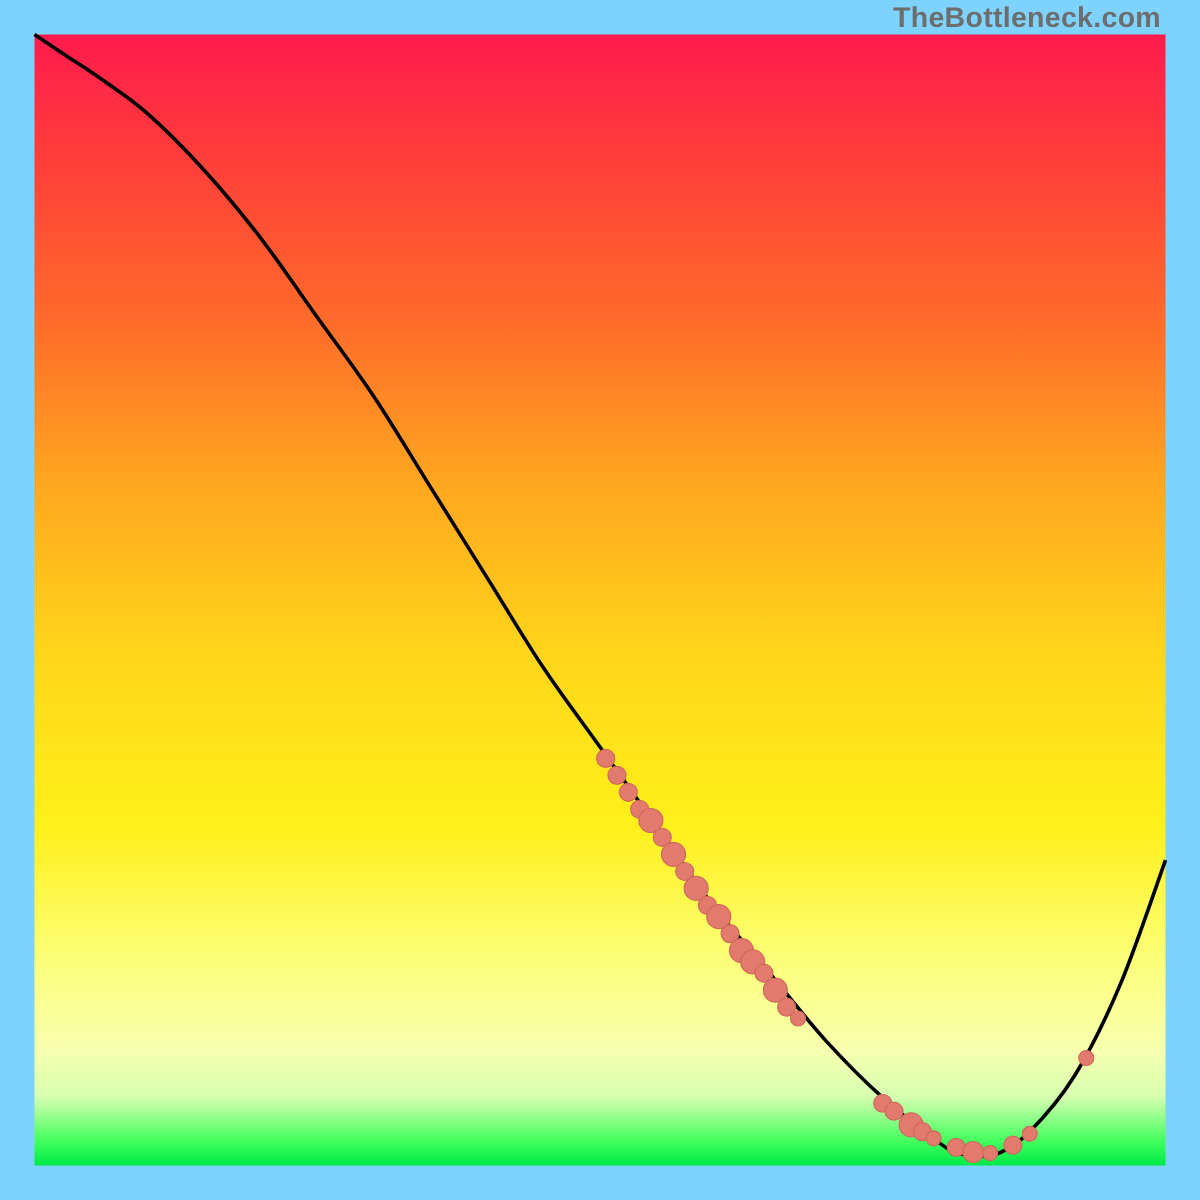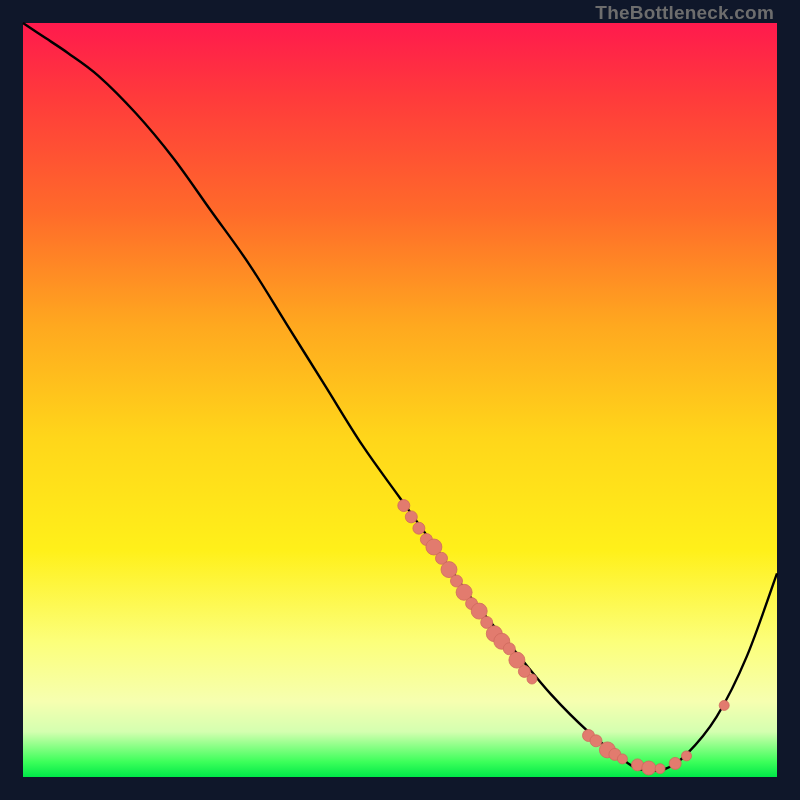--- a/index.html
+++ b/index.html
@@ -1,21 +1,21 @@
 <!DOCTYPE html>
 <html><head>
 <meta charset="utf-8">
 <style>
   * { margin: 0; padding: 0; box-sizing: border-box; }
   html, body { width: 800px; height: 800px; background: #000; overflow: hidden; }
   .frame {
     position: absolute;
     left: 0; top: 0;
     width: 800px; height: 800px;
-    background: #0f172a;
+    background: #7dd3fc;
   }
   .plot {
     position: absolute;
     left: 23px;
     top: 23px;
     width: 754px;
     height: 754px;
     
     background: linear-gradient(
       to bottom,

